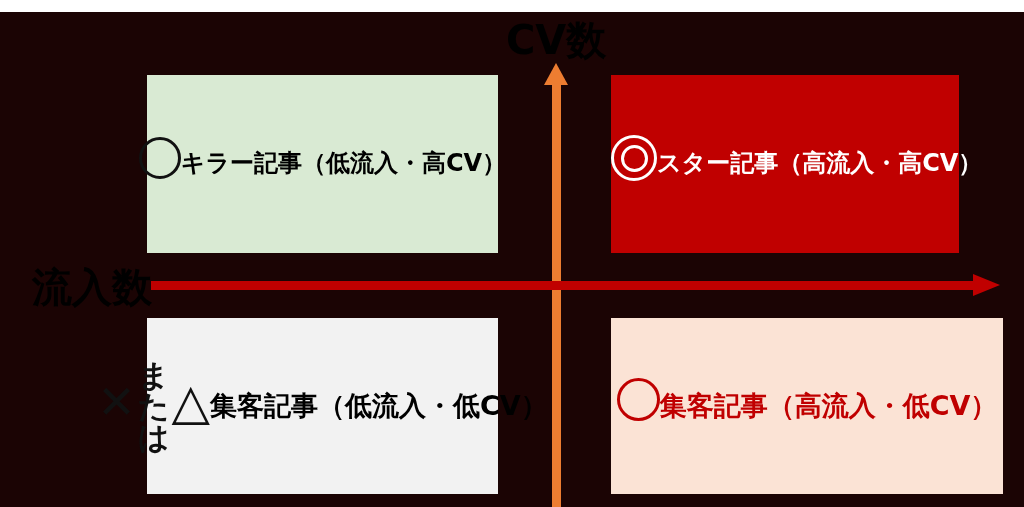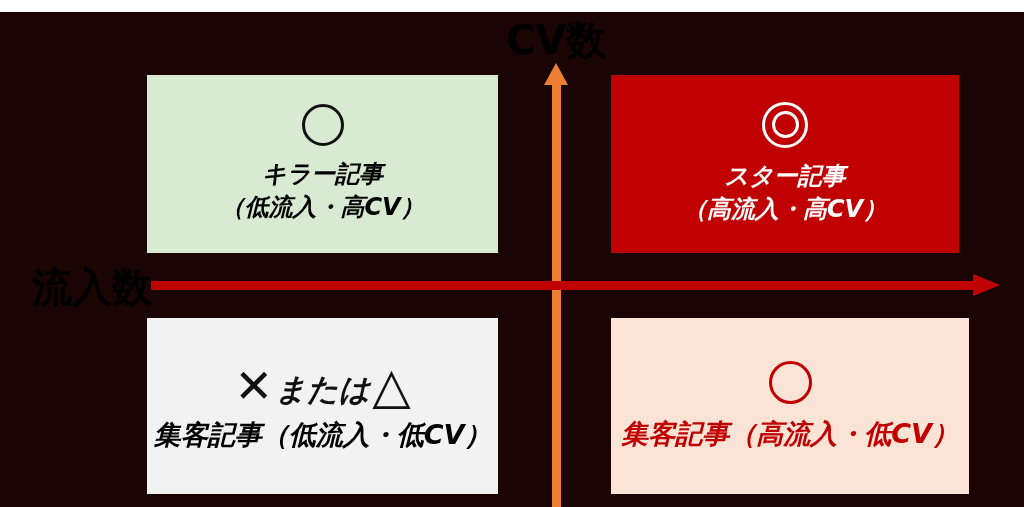--- a/index.html
+++ b/index.html
@@ -54,30 +54,29 @@
     white-space: nowrap;
     line-height: 1;
   }
   #y-axis-label { left: 506px; top: 8px; }
   #x-axis-label { left: 32px; top: 255px; }
 
   
   .quad {
     position: absolute;
     display: flex;
-    flex-direction: column;
+    flex-direction: row;
     align-items: center;
     justify-content: center;
     text-align: center;
-    font-style: italic;
   }
   #quad-top-left     { left: 147px; top: 63px;  width: 351px; height: 178px; background: #d9ead3; }
-  #quad-top-right    { left: 611px; top: 63px;  width: 348px; height: 178px; background: #c00000; }
+  #quad-top-right    { left: 611px; top: 63px;  width: 348px; height: 178px; background: #c00000; justify-content: space-between; }
   #quad-bottom-left  { left: 147px; top: 306px; width: 351px; height: 176px; background: #f2f2f2; }
-  #quad-bottom-right { left: 611px; top: 306px; width: 358px; height: 176px; background: #fbe3d5; }
+  #quad-bottom-right { left: 611px; top: 306px; width: 392px; height: 176px; background: #fbe3d5; }
 
   .quad .title-line {
     font-size: 24px;
     font-weight: bold;
     line-height: 1.38;
     white-space: nowrap;
   }
   #quad-top-left .title-line { color: #000000; }
   #quad-top-right .title-line { color: #ffffff; }
 

